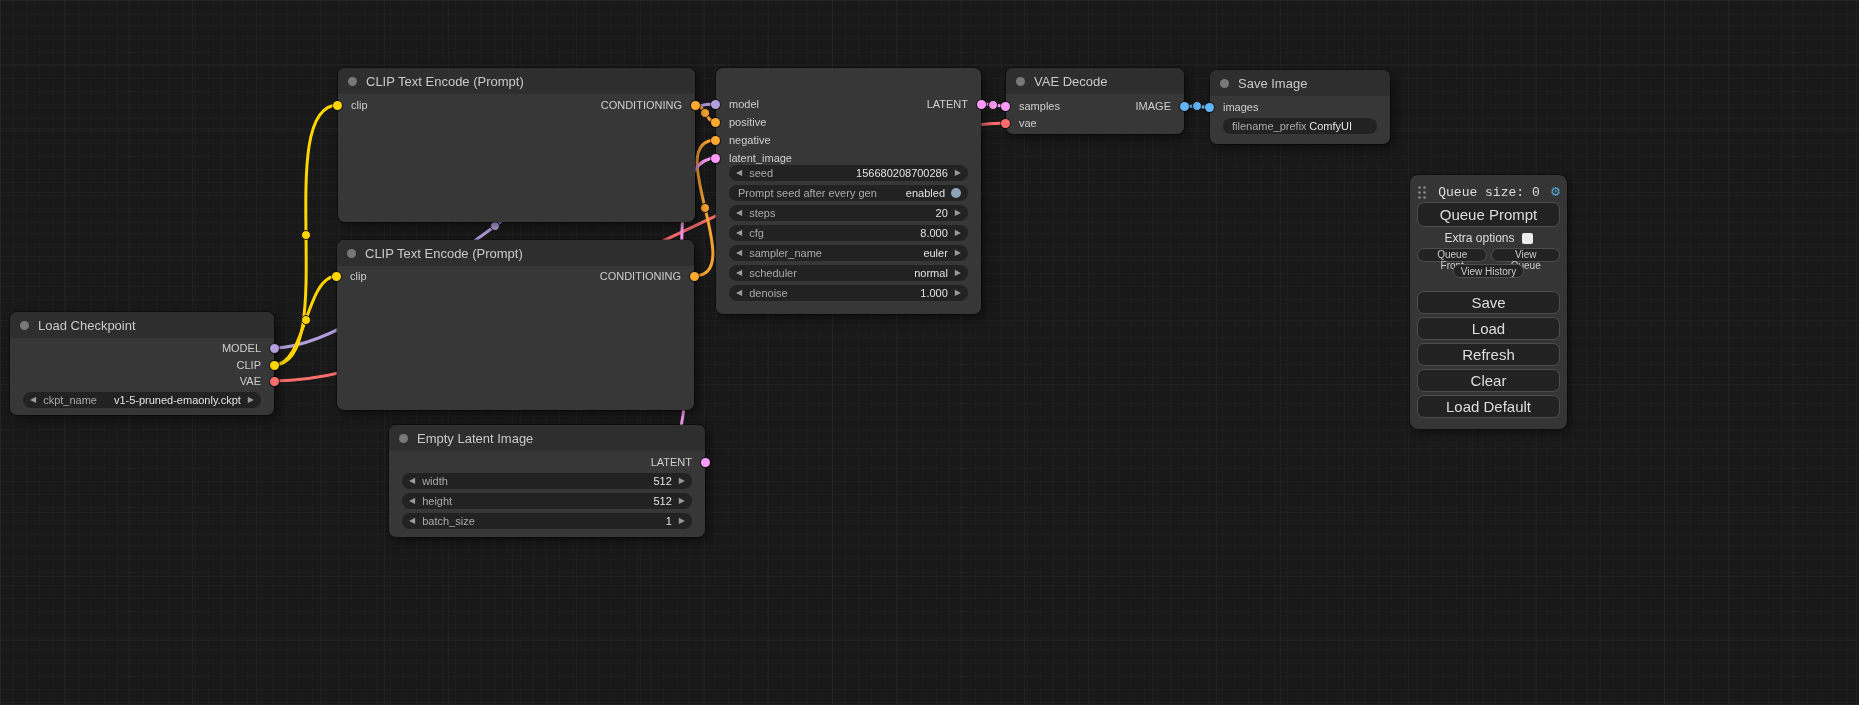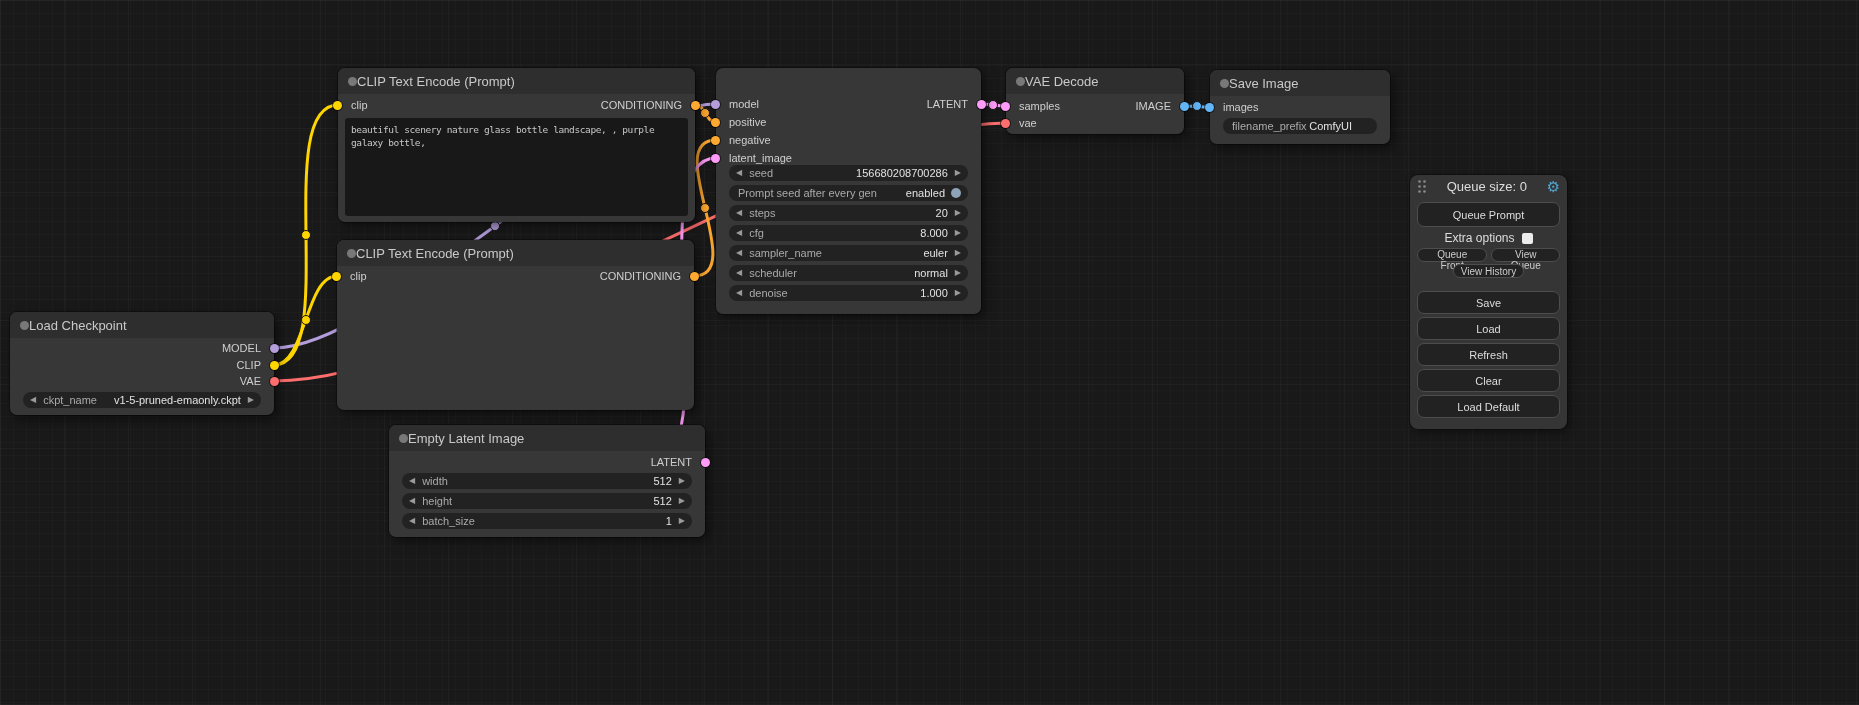--- a/index.html
+++ b/index.html
@@ -20,21 +20,21 @@
   }
   .wires{position:absolute;left:0;top:0;z-index:1;}
   .wires path{fill:none;stroke-width:3;stroke-linecap:round;}
   .wires circle{stroke:#151515;stroke-width:1;}
 
   .node{
     position:absolute;z-index:2;background:#373737;border-radius:7px;
     box-shadow:0 0 0 1px rgba(0,0,0,.35), 4px 4px 12px rgba(0,0,0,.5);
   }
   .ntitle{
-    height:26px;display:flex;align-items:center;padding:0 10px;
+    height:26px;display:flex;align-items:center;gap:9px;padding:0 10px;
     background:#2e2e2e;border-radius:7px 7px 0 0;font-size:13px;color:#c9c9c9;
     white-space:nowrap;overflow:hidden;
   }
   .ndot{width:9px;height:9px;border-radius:50%;background:#787878;flex:none;}
 
   .port{position:absolute;height:15px;display:flex;align-items:center;
     font-size:11px;color:#cfcfcf;line-height:15px;white-space:nowrap;}
   .port.in{left:0;padding-left:13px;}
   .port.out{right:0;padding-right:13px;}
   .pdot{position:absolute;width:9px;height:9px;border-radius:50%;top:3px;
@@ -59,26 +59,26 @@
     color:#c8c8c8;font-family:"DejaVu Sans Mono",monospace;font-size:9.5px;
     letter-spacing:-0.4px;line-height:13px;padding:5px 6px;box-sizing:border-box;
     white-space:pre-wrap;word-break:break-word;
   }
 
   .menu{
     position:absolute;left:1410px;top:175px;width:157px;z-index:3;
     background:#353535;border-radius:8px;padding:4px 7px 8px;box-sizing:border-box;
     box-shadow:0 0 0 1px rgba(0,0,0,.3), 3px 3px 10px rgba(0,0,0,.45);
   }
-  .menu-header{display:flex;align-items:flex-start;gap:6px;height:21px;}
+  .menu-header{display:flex;align-items:flex-end;gap:6px;height:21px;font-family:Liberation Mono, monospace;}
   .menu-title{flex:1;text-align:center;font-size:13px;color:#ddd;}
   .gear{font-size:15px;line-height:1;cursor:pointer;}
   .btn{display:block;font-family:inherit;cursor:pointer;}
   .btn.big{width:100%;height:23px;margin:3px 0;background:#222;
-    border:1px solid #4d4d4d;border-radius:7px;color:#ddd;font-size:11px;padding:0;}
+    border:1px solid #4d4d4d;border-radius:7px;color:#ddd;font-size:15px;padding:0;}
   .btn.qp{height:25px;margin-top:2px;}
   .extra-row{display:flex;align-items:center;justify-content:center;gap:7px;
     height:16px;font-size:12px;color:#ddd;margin:2px 0;}
   .checkbox{width:11px;height:11px;background:#ececec;border-radius:2px;cursor:pointer;}
   .small-row{display:flex;justify-content:center;gap:4px;margin:2px 0;}
   .btn.small{background:#222;border:1px solid #4d4d4d;border-radius:8px;color:#ccc;
     font-size:10px;height:14px;line-height:11px;padding:0 7px;}
   .menu-gap{height:8px;}
 </style>
 </head>
@@ -139,21 +139,20 @@
       <span>CLIP Text Encode (Prompt)</span>
     </div>
     <div class="port in" style="top:30px;">
       <span class="pdot" style="background-color: rgb(255, 213, 0);"></span>
       <span>clip</span>
     </div>
     <div class="port out" style="top:30px;">
       <span>CONDITIONING</span>
       <span class="pdot" style="background-color: rgb(255, 169, 49);"></span>
     </div>
-    <div class="prompt" style="top:50px;height:98px;">beautiful scenery nature glass bottle landscape, , purple galaxy bottle,</div>
   </div>
 
   <div class="node" style="left:337px;top:240px;width:357px;height:170px;">
     <div class="ntitle">
       <span class="ndot"></span>
       <span>CLIP Text Encode (Prompt)</span>
     </div>
     <div class="port in" style="top:29px;">
       <span class="pdot" style="background-color: rgb(255, 213, 0);"></span>
       <span>clip</span>

